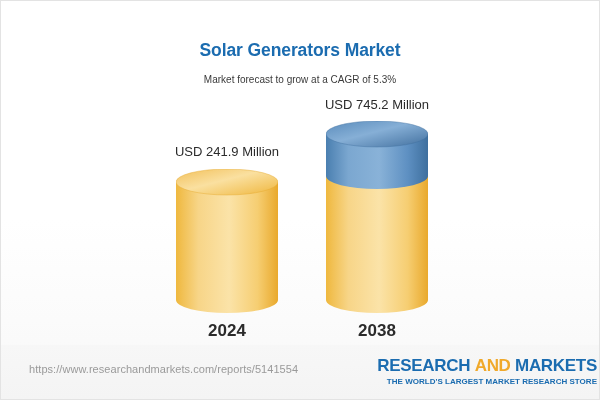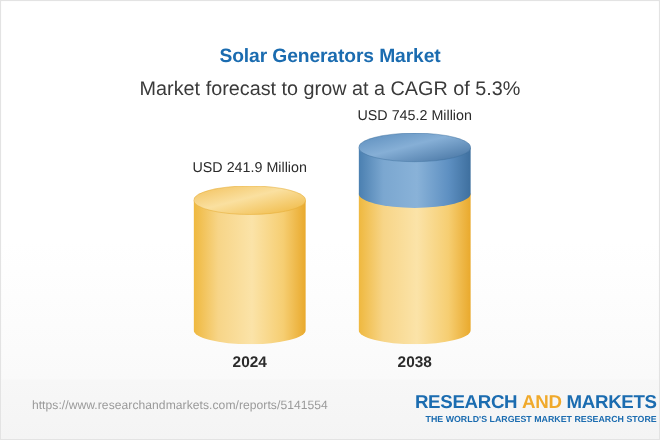--- a/index.html
+++ b/index.html
@@ -34,21 +34,21 @@
   }
   #chart-title {
     font-size: 17.5px;
     font-weight: bold;
     color: #1B6CB0;
     letter-spacing: -0.1px;
     line-height: 22px;
   }
   #chart-subtitle {
     margin-top: 10px;
-    font-size: 18px;
+    font-size: 10px;
     font-weight: normal;
     color: #3a3a3a;
     line-height: 18px;
   }
 
   
   #plot {
     position: absolute;
     left: 0;
     top: 0;
@@ -83,21 +83,21 @@
   #cylinder-0 { top: 168px; height: 144px; }
   #cylinder-1 { top: 120px; height: 192px; }
 
   .cyl-svg { display: block; width: 102px; }
 
   .axis-label {
     position: absolute;
     width: 140px;
     text-align: center;
     top: 320px;
-    font-size: 14px;
+    font-size: 17px;
     font-weight: bold;
     color: #2b2b2b;
   }
 
   
   #footer {
     position: absolute;
     left: 0;
     bottom: 0;
     width: 100%;

